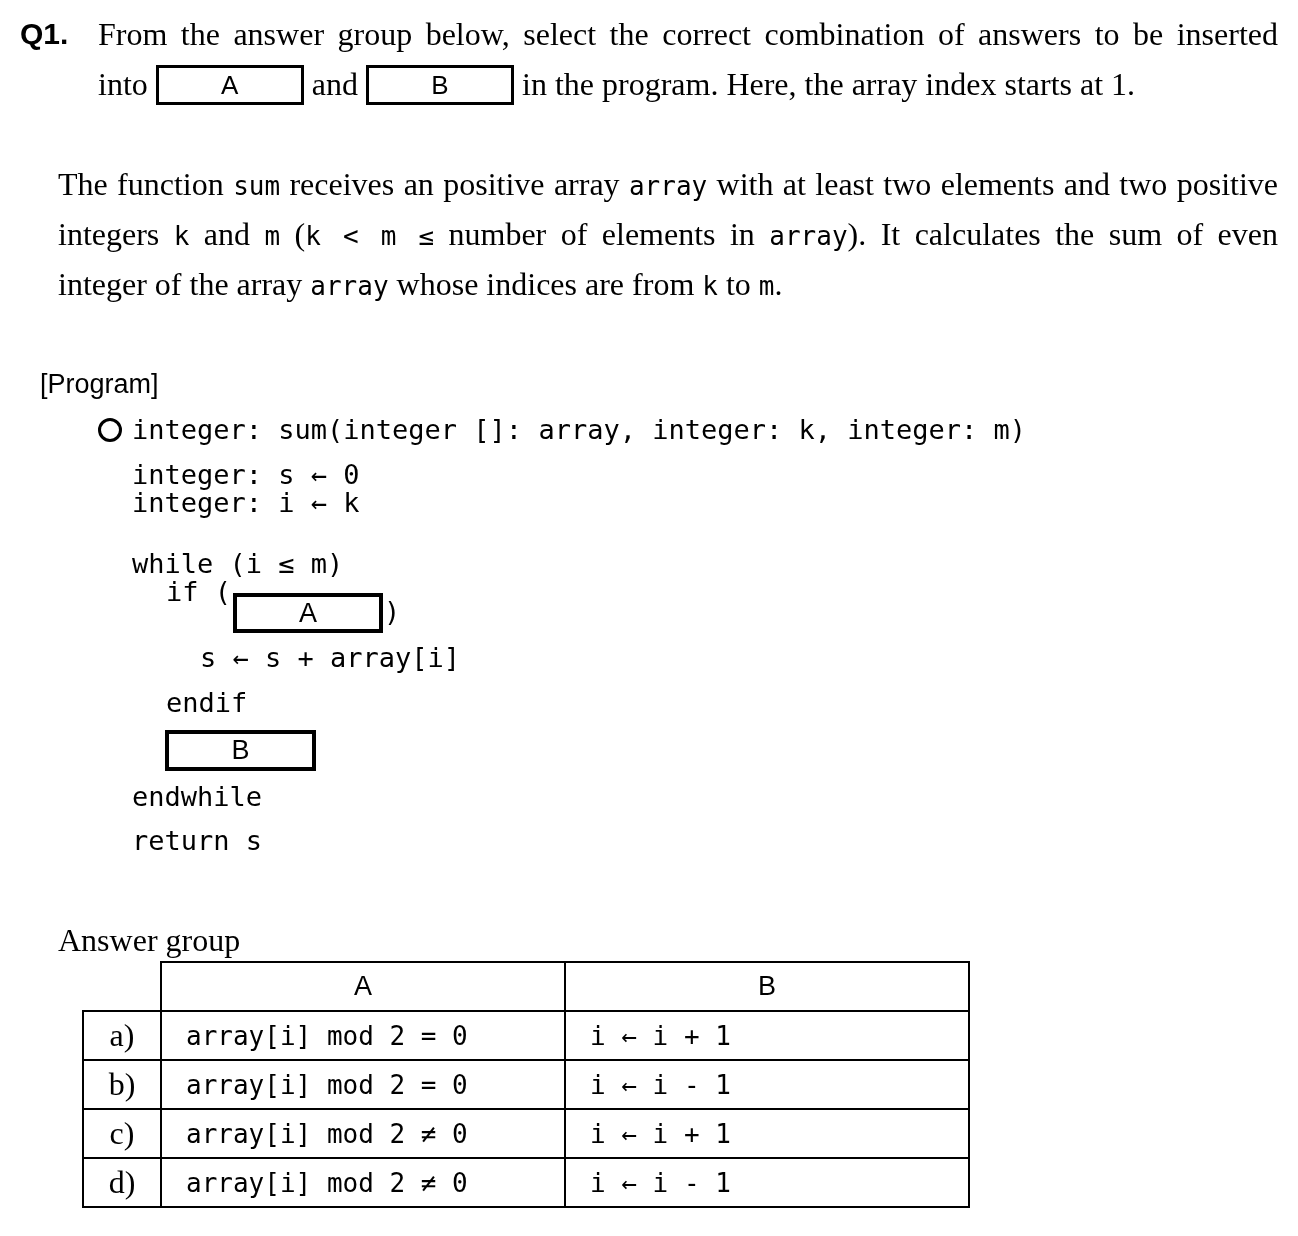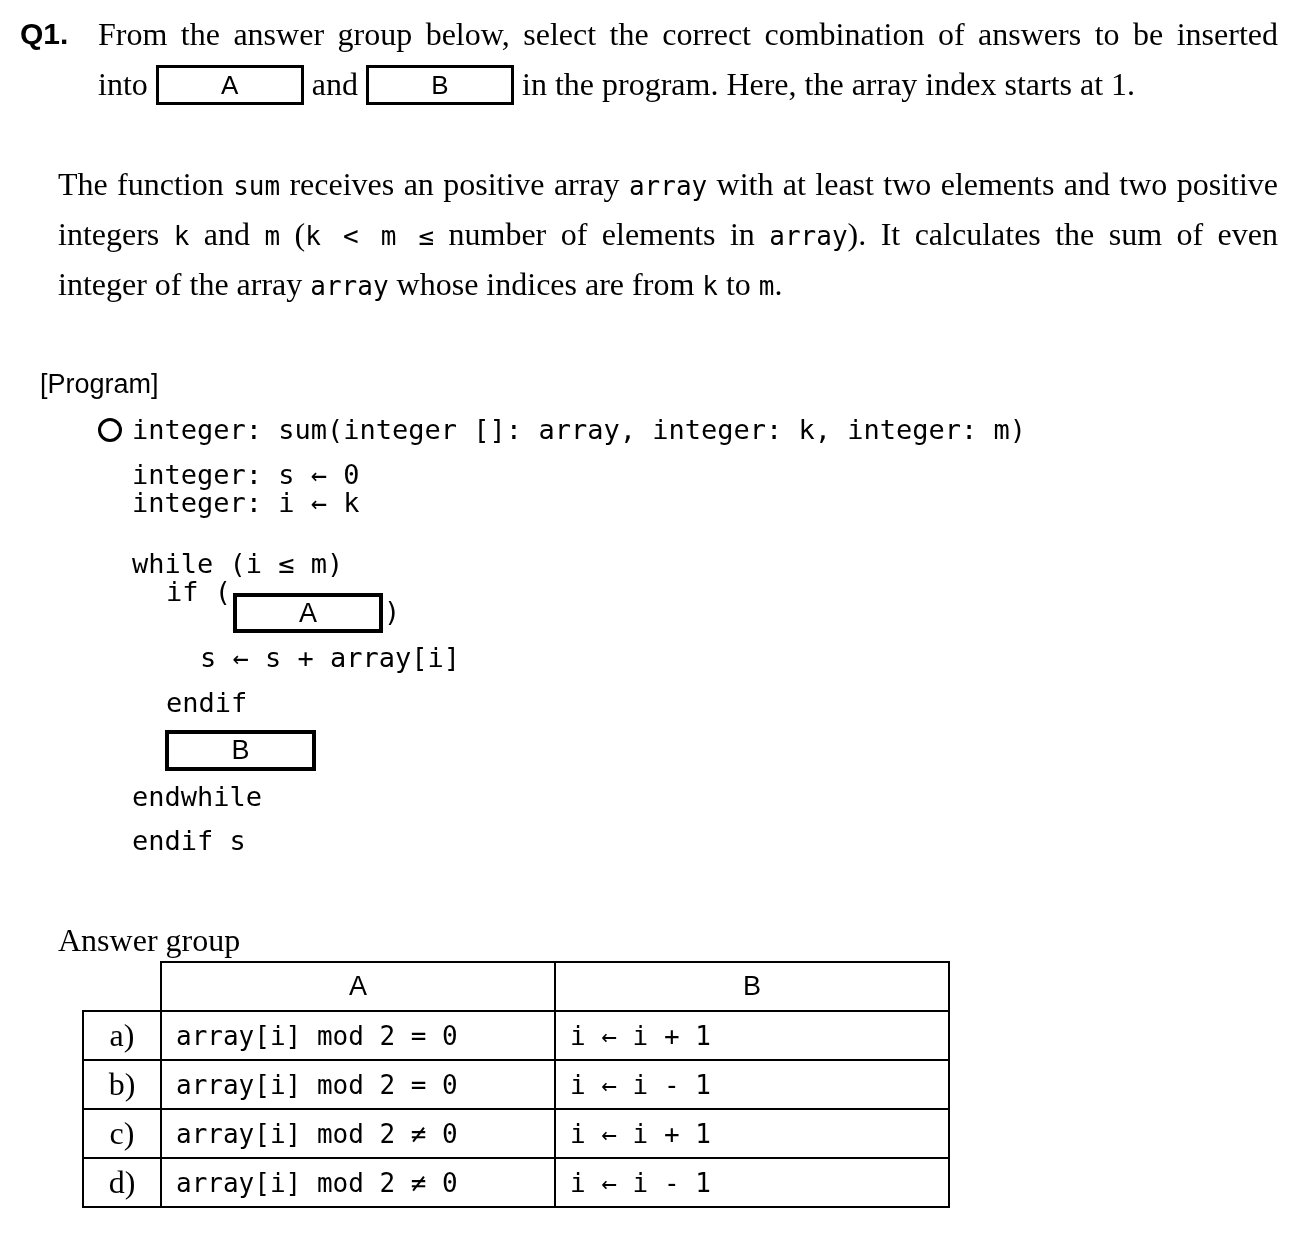--- a/index.html
+++ b/index.html
@@ -30,21 +30,21 @@
   .blank-code { position:absolute; border:4px solid #000; box-sizing:border-box; text-align:center;
                 font-family:"Liberation Sans", sans-serif; font-size:27px; }
 
   .ans-title { position:absolute; left:58px; top:920px; font-size:32px; line-height:40px; }
 
   table.answers { position:absolute; left:82px; top:961px; border-collapse:collapse; }
   table.answers td { border:2px solid #000; height:47px; padding:0; vertical-align:middle; }
   table.answers td.corner { border-top:none; border-left:none; width:76px; }
   table.answers td.hdr { text-align:center; font-family:"Liberation Sans", sans-serif; font-size:27px; width:392px; }
   table.answers td.lbl { text-align:center; font-family:"Liberation Serif", serif; font-size:32px; width:76px; }
-  table.answers td.cell { font-family:"DejaVu Sans Mono", monospace; font-size:26px; padding-left:14px; width:378px;
+  table.answers td.cell { font-family:"DejaVu Sans Mono", monospace; font-size:26px; padding-left:24px; width:378px;
                           white-space:pre; }
 </style>
 </head>
 <body>
 
 <div class="q-label">Q1.</div>
 <div class="q-line q-line1">From the answer group below, select the correct combination of answers to be inserted</div>
 <div class="q-line q-line2">
   <span>into</span>
   <span class="blank-inline">A</span>
@@ -65,21 +65,21 @@
 <div class="code-line" style="left:132px; top:457px;">integer: s ← 0</div>
 <div class="code-line" style="left:132px; top:485px;">integer: i ← k</div>
 <div class="code-line" style="left:132px; top:546px;">while (i ≤ m)</div>
 <div class="code-line" style="left:166px; top:574px;">if (</div>
 <div class="blank-code" style="left:233px; top:593px; width:150px; height:40px; line-height:32px;">A</div>
 <div class="code-line" style="left:384px; top:594px;">)</div>
 <div class="code-line" style="left:200px; top:640px;">s ← s + array[i]</div>
 <div class="code-line" style="left:166px; top:685px;">endif</div>
 <div class="blank-code" style="left:165px; top:730px; width:151px; height:41px; line-height:33px;">B</div>
 <div class="code-line" style="left:132px; top:779px;">endwhile</div>
-<div class="code-line" style="left:132px; top:823px;">endif s</div>
+<div class="code-line" style="left:132px; top:823px;">return s</div>
 
 <div class="ans-title">Answer group</div>
 <table class="answers">
   <tbody>
       <tr>
     <td class="corner"></td>
     <td class="hdr">A</td>
     <td class="hdr">B</td>
   </tr>
   <tr>

